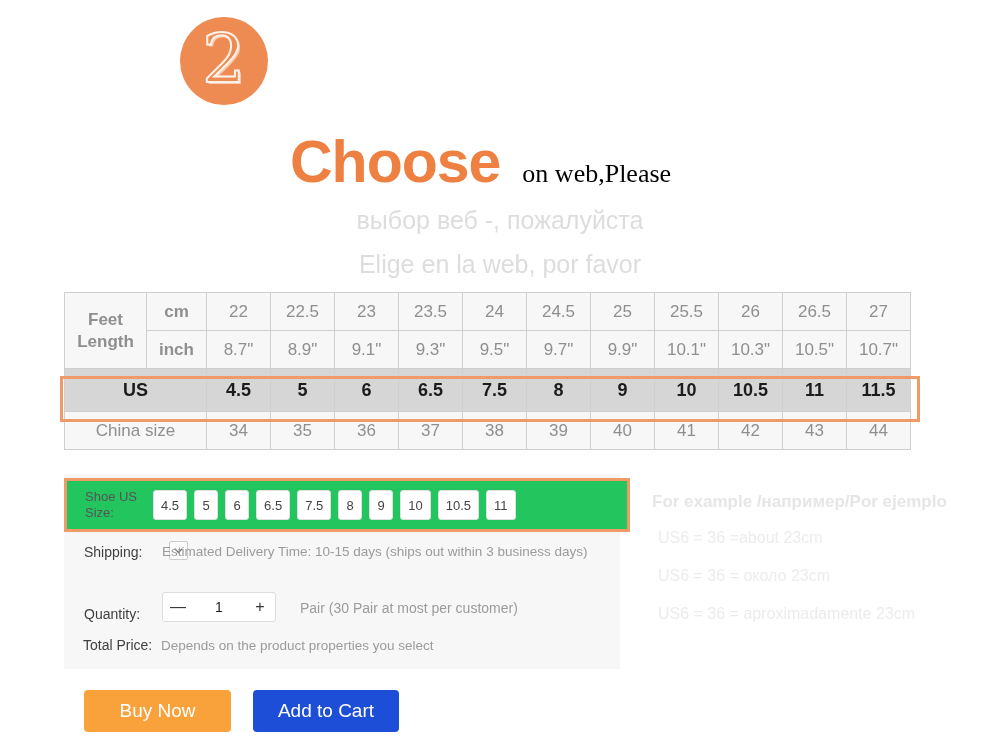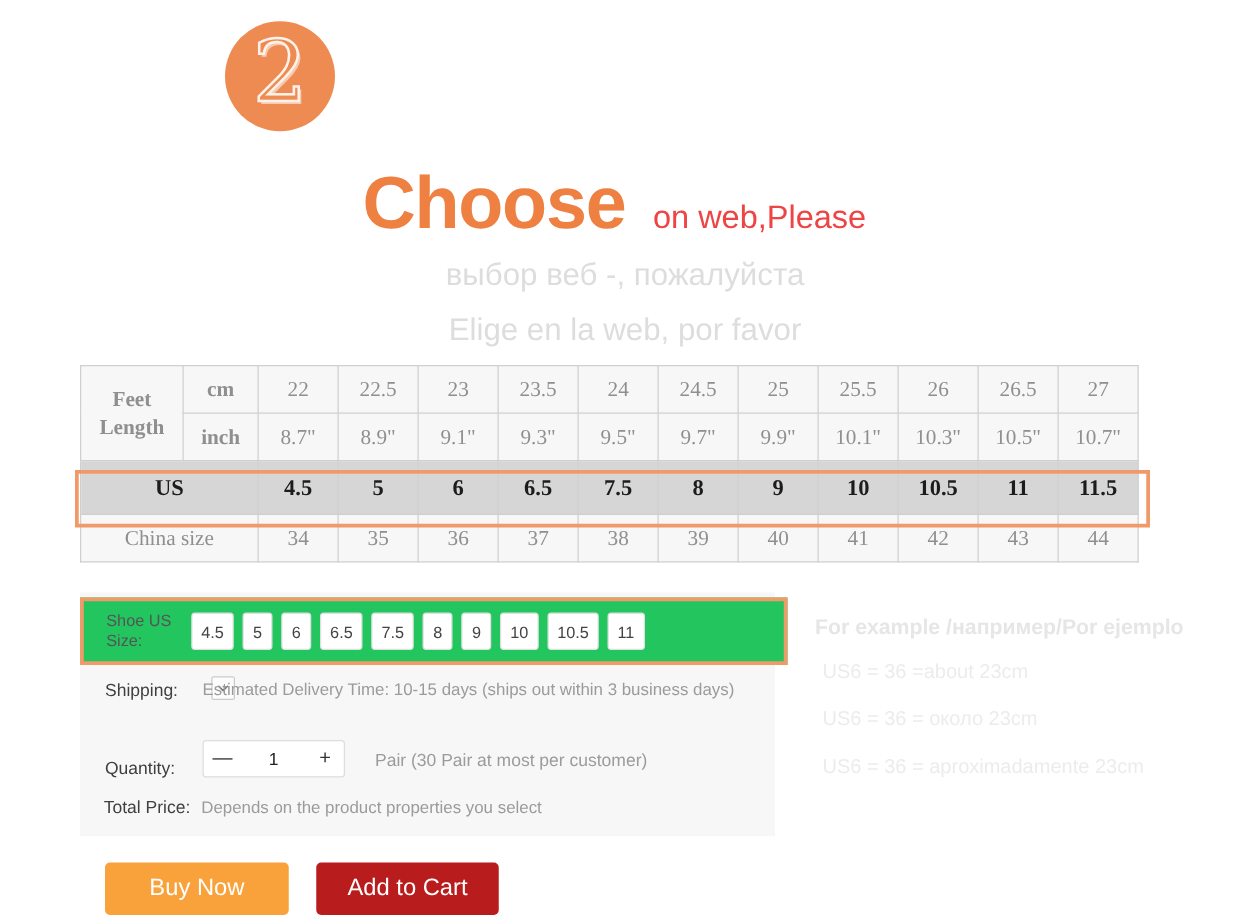--- a/index.html
+++ b/index.html
@@ -49,23 +49,23 @@
     align-items: baseline;
   }
   .headline-main {
     font-family: "Liberation Sans", sans-serif;
     font-size: 59px;
     font-weight: bold;
     color: #ee8042;
     letter-spacing: -1px;
   }
   .headline-sub {
-    font-family: Liberation Sans, sans-serif;
+    font-family: Liberation Serif, serif;
     font-size: 26px;
-    color: #ef4444;
+    color: #000000;
     margin-left: 22px;
   }
   .sub-line {
     position: absolute;
     width: 1000px;
     text-align: center;
     font-family: "Liberation Sans", sans-serif;
     font-size: 25px;
     color: #dddddd;
     left: 0;
@@ -81,21 +81,21 @@
   }
   table.size-table {
     border-collapse: collapse;
     table-layout: fixed;
   }
   table.size-table td {
     border: 1px solid #cfcfcf;
     height: 37px;
     text-align: center;
     vertical-align: middle;
-    font-family: Liberation Serif, serif;
+    font-family: Liberation Sans, sans-serif;
     font-size: 17px;
     color: #8f8f8f;
     background: #f7f7f7;
     padding: 0;
   }
   td.hdr-feet {
     width: 81px;
     font-weight: bold;
     color: #1c1c1c;
     font-size: 19px;
@@ -299,21 +299,21 @@
     justify-content: center;
     cursor: pointer;
   }
   .btn-buy {
     width: 147px;
     background: #f9a23c;
     margin-right: 22px;
   }
   .btn-cart {
     width: 146px;
-    background: #b91c1c;
+    background: #1d4ed8;
   }
 </style>
 </head>
 <body>
 
 <div class="badge-circle">
   <span class="badge-num">2</span>
 </div>
 
 <div class="headline">

